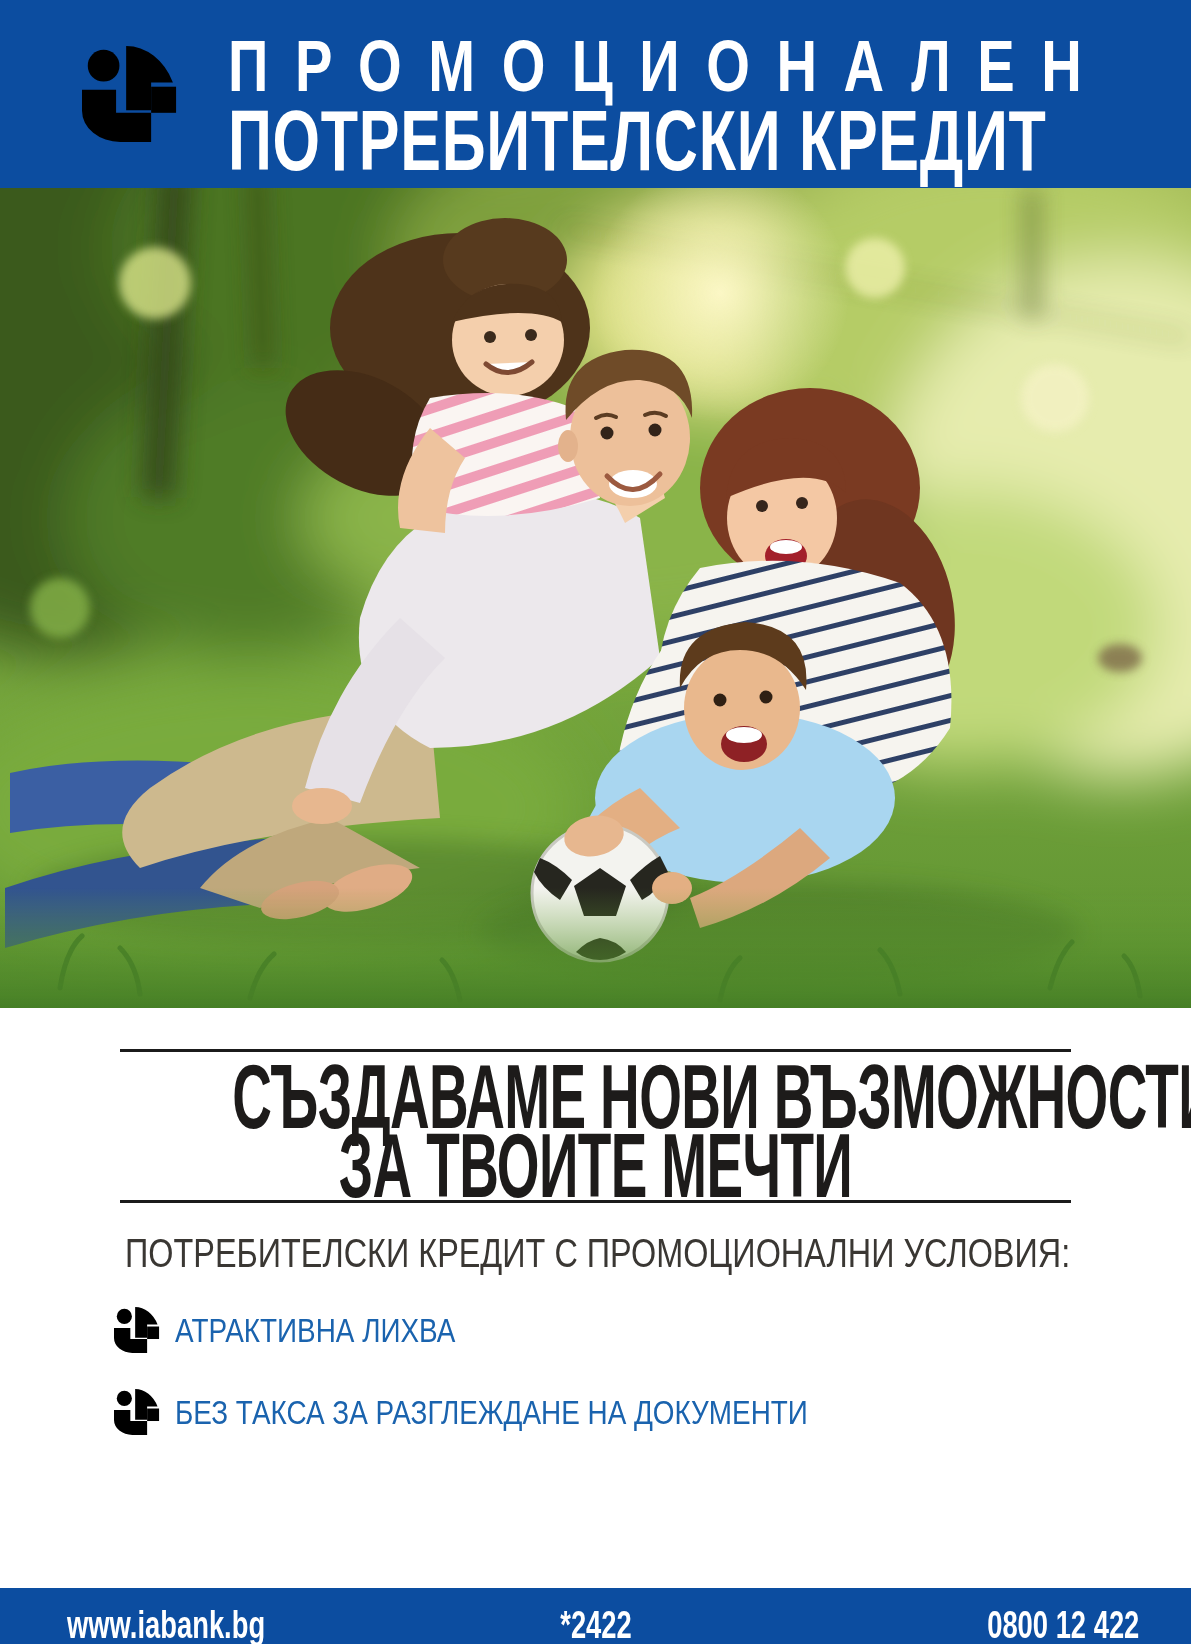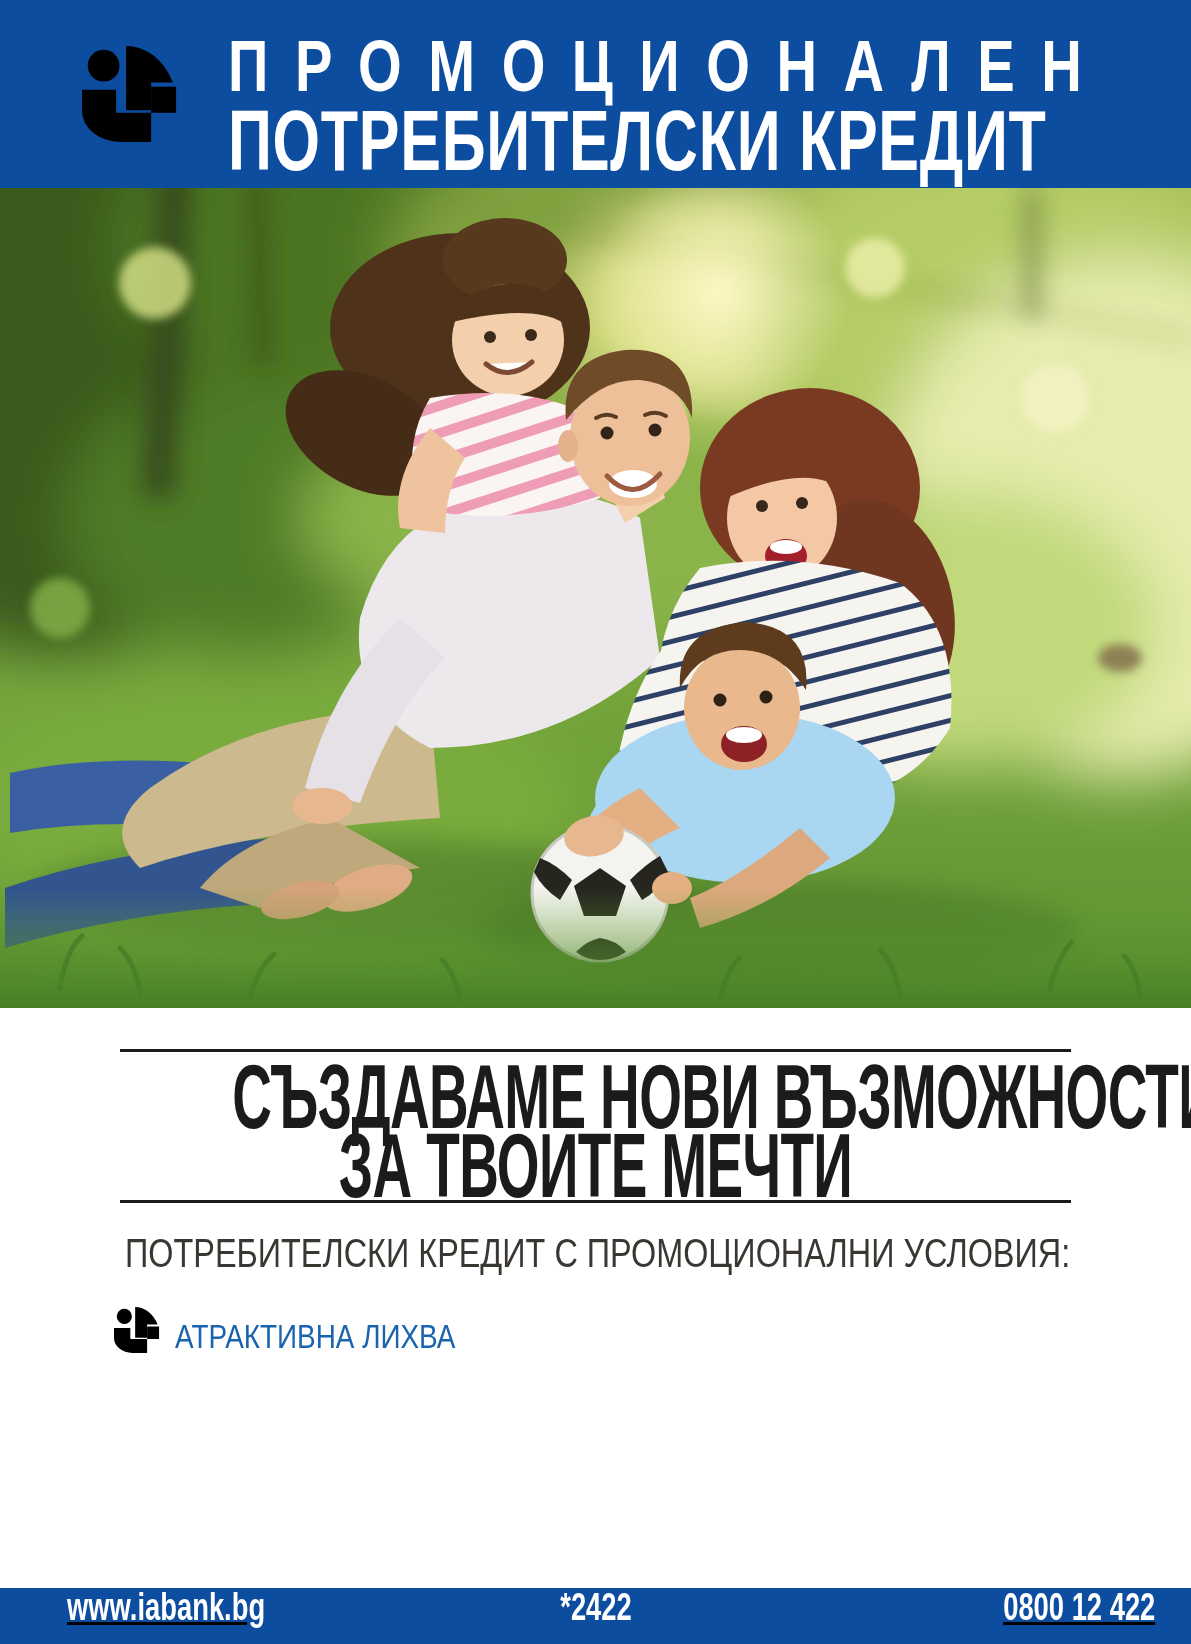--- a/index.html
+++ b/index.html
@@ -31,27 +31,27 @@
   
   .rule{position:absolute;left:120px;width:951px;height:3px;background:#1b1b1b;}
   .rule1{top:1049px;}
   .rule2{top:1200px;}
   .headline{position:absolute;left:0;top:1063px;width:1191px;text-align:center;font-weight:bold;color:#1d1b1a;}
   .headline .hl{display:block;font-size:90px;line-height:69px;letter-spacing:-1px;
                 transform:scaleX(0.61);transform-origin:center;white-space:nowrap;}
   .subhead{position:absolute;left:125px;top:1233px;font-weight:normal;}
   .subhead .cond{font-size:40px;line-height:40px;color:#3a3733;transform:scaleX(0.81);}
   .benefits{position:absolute;left:114px;top:1306px;list-style:none;}
-  .benefit{display:flex;align-items:flex-end;height:47px;margin-bottom:35px;}
+  .benefit{display:flex;align-items:center;height:47px;margin-bottom:35px;}
   .bicon{width:46px;height:46px;flex:0 0 46px;margin-right:15px;}
   .btext{font-size:34px;line-height:34px;color:var(--bullet-blue);transform:scaleX(0.82);}
 
   
   .bottom{position:absolute;left:0;top:1588px;width:1191px;height:56px;background:var(--primary-blue);
-          display:flex;align-items:flex-start;justify-content:space-between;padding:0 36px 0 67px;text-decoration:underline;}
+          display:flex;align-items:flex-end;justify-content:space-between;padding:0 52px 0 67px;}
   .ftext{color:#fff;font-weight:bold;font-size:38px;line-height:38px;transform:scaleX(0.72);}
   .fleft{transform-origin:0 50%;}
   .fcenter{position:absolute;left:50%;transform:translateX(-50%) scaleX(0.72);transform-origin:center;}
   .fright{transform-origin:100% 50%;}
 </style>
 </head>
 <body>
 
 <svg width="0" height="0" style="position:absolute" aria-hidden="true">
   <symbol id="iab-mark" viewBox="0 0 100 100">
@@ -234,20 +234,26 @@
       <span class="cond">ПОТРЕБИТЕЛСКИ КРЕДИТ С ПРОМОЦИОНАЛНИ УСЛОВИЯ:</span>
     </h2>
 
     <ul class="benefits">
       <li class="benefit">
         <svg class="logo logo-navy bicon" viewBox="0 0 100 100" aria-hidden="true">
             <use href="#iab-mark"></use>
           </svg>
         <span class="btext cond">АТРАКТИВНА ЛИХВА</span>
       </li>
+      <li class="benefit">
+        <svg class="logo logo-navy bicon" viewBox="0 0 100 100" aria-hidden="true">
+            <use href="#iab-mark"></use>
+          </svg>
+        <span class="btext cond">БЕЗ ТАКСА ЗА РАЗГЛЕЖДАНЕ НА ДОКУМЕНТИ</span>
+      </li>
     </ul>
   </main>
 
   <footer class="bottom">
     <span class="ftext fleft">www.iabank.bg</span>
     <span class="ftext fcenter">*2422</span>
     <span class="ftext fright">0800 12 422</span>
   </footer>
 
 </div>

